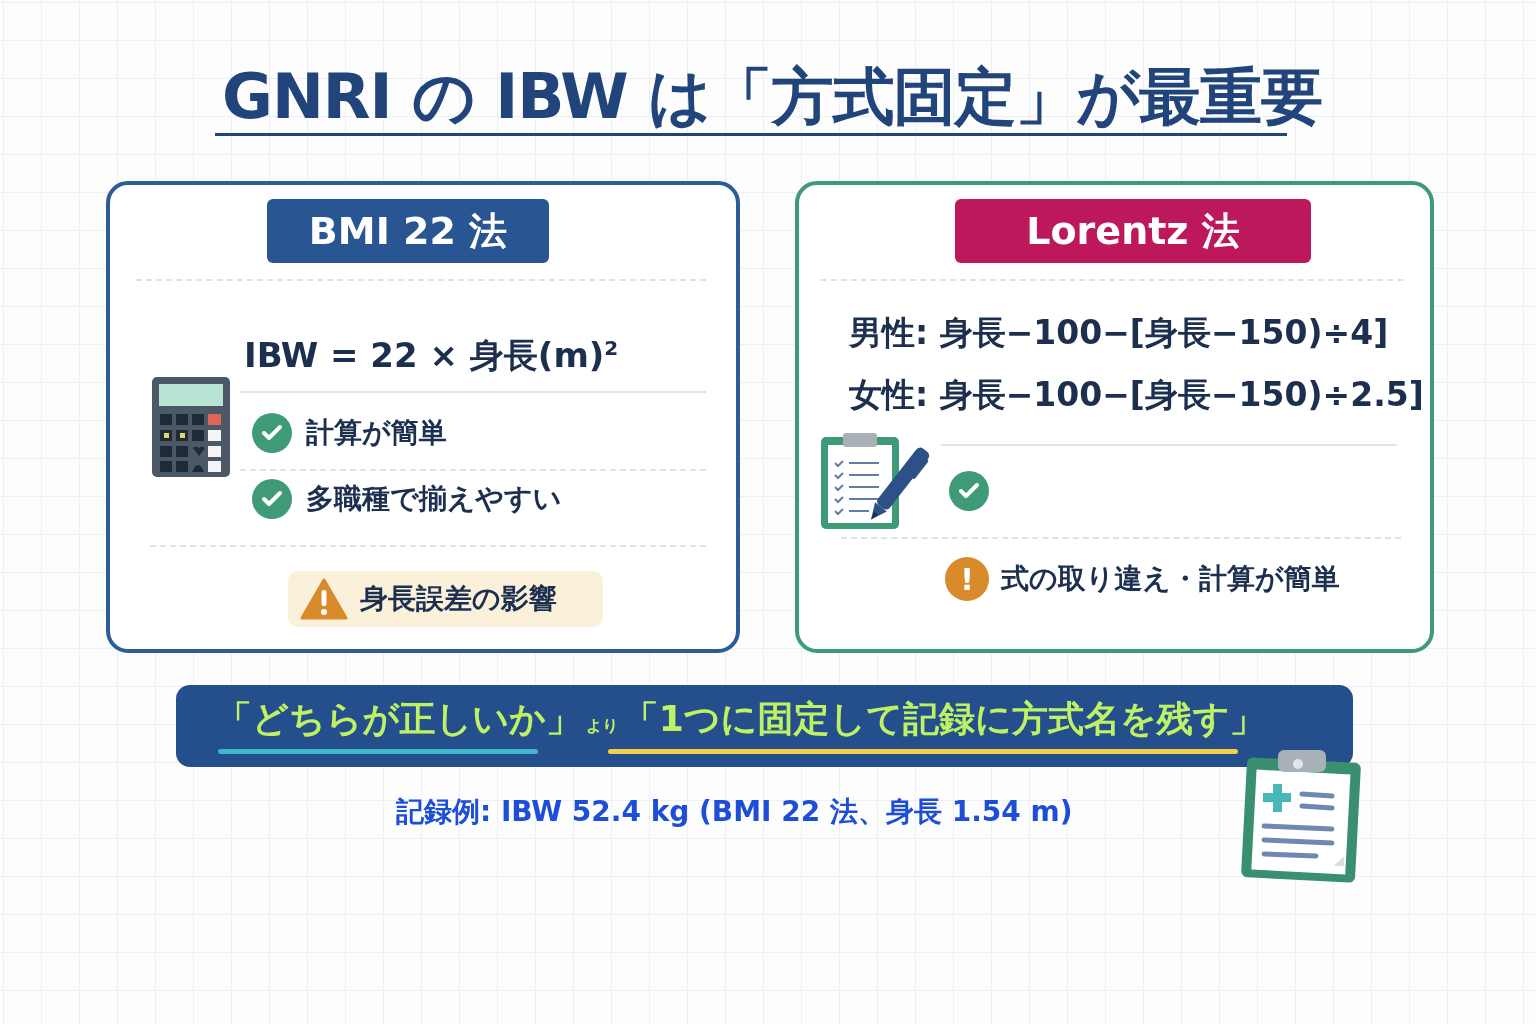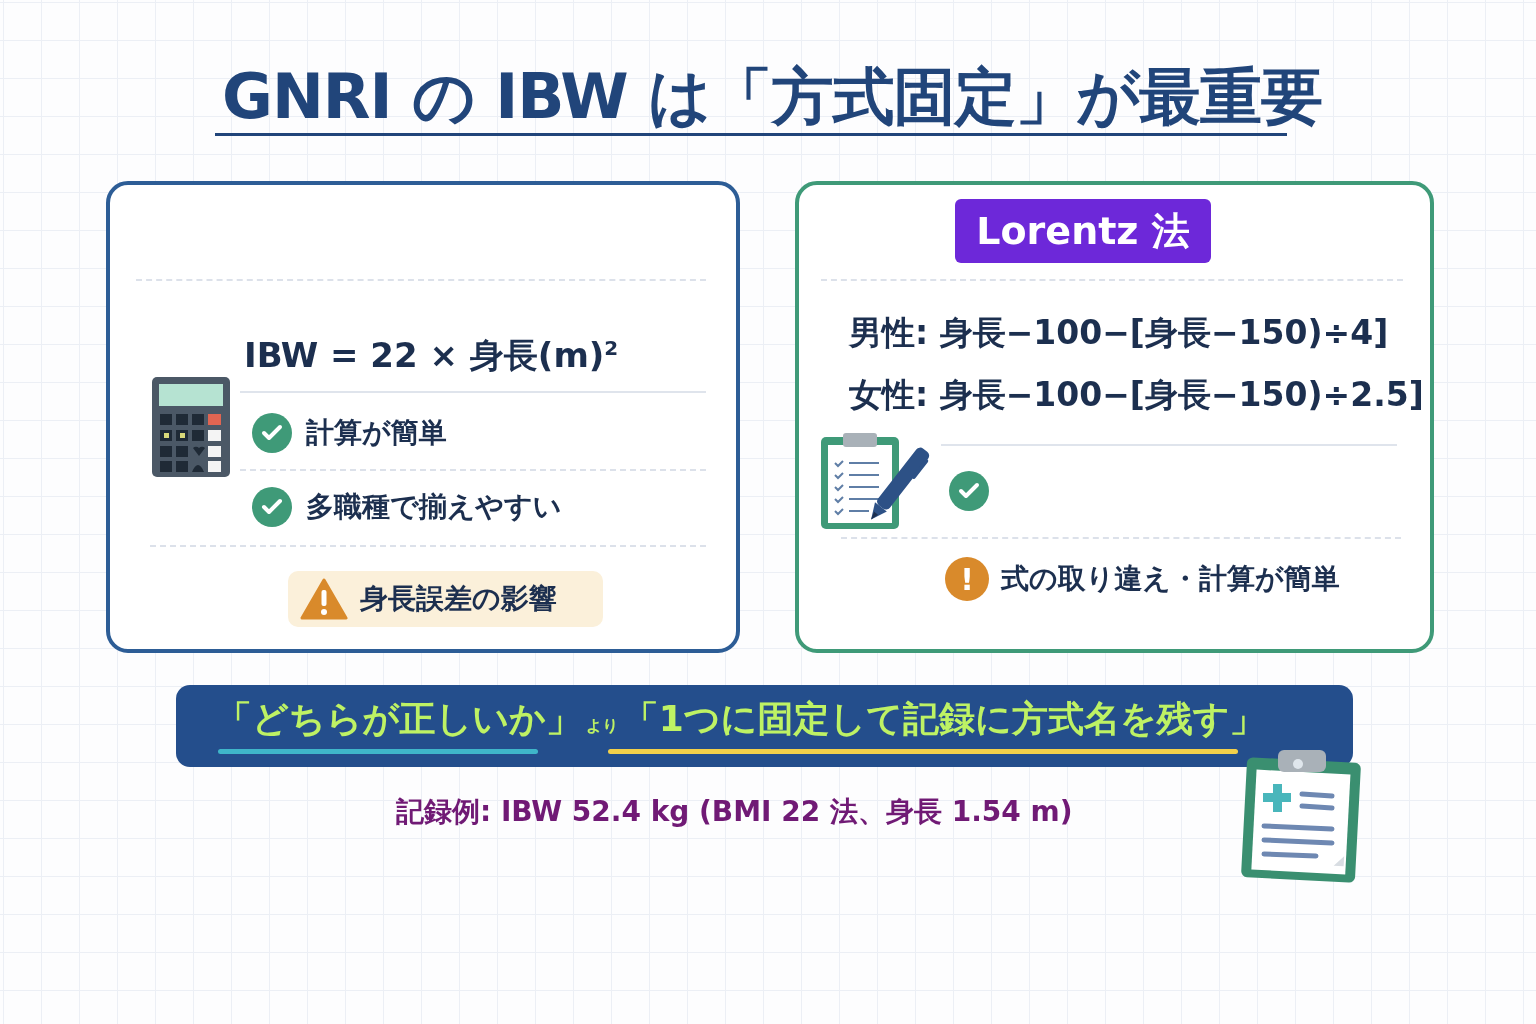--- a/index.html
+++ b/index.html
@@ -23,21 +23,21 @@
   .card{
     position:absolute;background:#fff;border-radius:22px;box-sizing:border-box;
   }
   .card.blue{left:106px;top:181px;width:634px;height:472px;border:4px solid #2d5d96;}
   .card.green{left:795px;top:181px;width:639px;height:472px;border:4px solid #3f9a78;}
   .badge{
     position:absolute;top:14px;height:64px;border-radius:6px;color:#fff;
     font-size:38px;font-weight:bold;display:flex;align-items:center;justify-content:center;
   }
   .blue .badge{left:157px;width:282px;background:#2a5593;}
-  .green .badge{left:156px;width:256px;background:#6d28d9;}
+  .green .badge{left:156px;width:356px;background:#be185d;}
   .dash{position:absolute;height:0;border-top:2px dashed #dce1ea;}
   .solid{position:absolute;height:0;border-top:2px solid #dfe4ec;}
   .formula{position:absolute;font-size:34px;font-weight:bold;color:#1c2f4f;white-space:nowrap;}
   .formula sup{font-size:20px;}
   .item{position:absolute;display:flex;align-items:center;font-size:28px;font-weight:bold;color:#1c2f4f;white-space:nowrap;}
   .check{
     width:40px;height:40px;border-radius:50%;background:#3f9a78;margin-right:14px;
     display:flex;align-items:center;justify-content:center;flex-shrink:0;
   }
   .excl{
@@ -52,29 +52,30 @@
   .banner{
     position:absolute;left:176px;top:685px;width:1177px;height:82px;border-radius:14px;
     background:#244e8c;
   }
   .banner-text{
     position:absolute;left:40px;top:10px;color:#bef264;font-size:36px;font-weight:bold;white-space:nowrap;
     display:flex;align-items:baseline;
   }
   .banner-text .small{font-size:16px;margin:0 4px;}
   .ul{position:absolute;height:5px;border-radius:3px;}
-  .record{position:absolute;left:396px;top:793px;font-size:28px;font-weight:bold;color:#701a75;white-space:nowrap;}
+  .record{position:absolute;left:396px;top:793px;font-size:28px;font-weight:bold;color:#1d4ed8;white-space:nowrap;}
 </style>
 </head>
 <body>
 
 <div class="title">GNRI の IBW は「方式固定」が最重要</div>
 <div class="title-rule"></div>
 
 <div class="card blue">
+  <div class="badge">BMI 22 法</div>
   <div class="dash" style="left:26px;top:94px;width:570px;"></div>
   <div class="formula" style="left:134px;top:148px;">
     <span>IBW = 22 × 身長(m)</span><sup>2</sup>
   </div>
 
   <div style="position:absolute;left:42px;top:192px;width:78px;height:100px;">
     <svg width="78" height="100" viewBox="0 0 78 100">
       <rect x="0" y="0" width="78" height="100" rx="5" fill="#4b5866"></rect>
       <rect x="7" y="7" width="64" height="22" fill="#b6e3d2"></rect>
       <g fill="#1f2a36">
@@ -102,21 +103,21 @@
   <div class="solid" style="left:130px;top:206px;width:466px;"></div>
   <div class="item" style="left:142px;top:228px;">
     <span class="check">
       <svg width="24" height="24" viewBox="0 0 24 24">
           <path d="M4 12l5 5 11-11" stroke="#fff" stroke-width="4" fill="none" stroke-linecap="round" stroke-linejoin="round"></path>
         </svg>
     </span>
     <span>計算が簡単</span>
   </div>
   <div class="dash" style="left:130px;top:284px;width:466px;"></div>
-  <div class="item" style="left:142px;top:302px;justify-content:flex-end;">
+  <div class="item" style="left:142px;top:294px;justify-content:flex-end;">
     <span class="check">
       <svg width="24" height="24" viewBox="0 0 24 24">
           <path d="M4 12l5 5 11-11" stroke="#fff" stroke-width="4" fill="none" stroke-linecap="round" stroke-linejoin="round"></path>
         </svg>
     </span>
     <span>多職種で揃えやすい</span>
   </div>
   <div class="dash" style="left:40px;top:360px;width:556px;"></div>
   <div class="warn-box">
     <span style="margin-right:12px;display:flex;">

